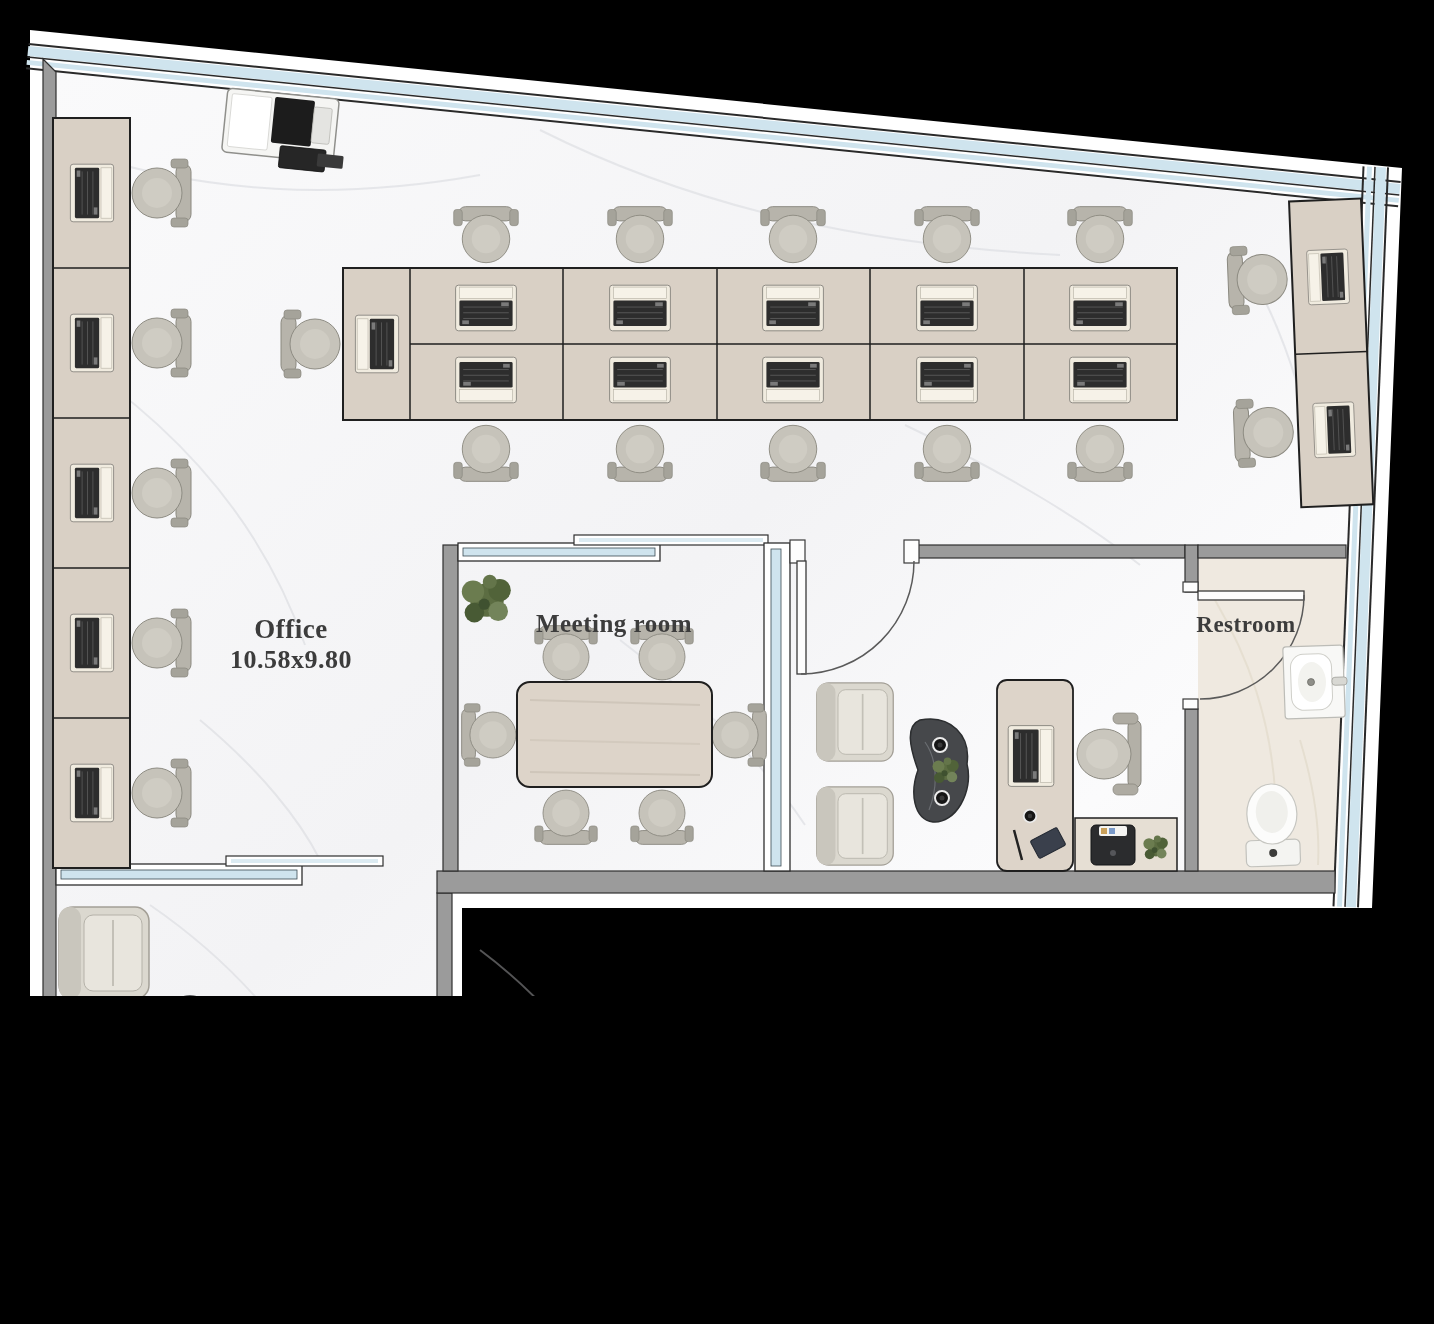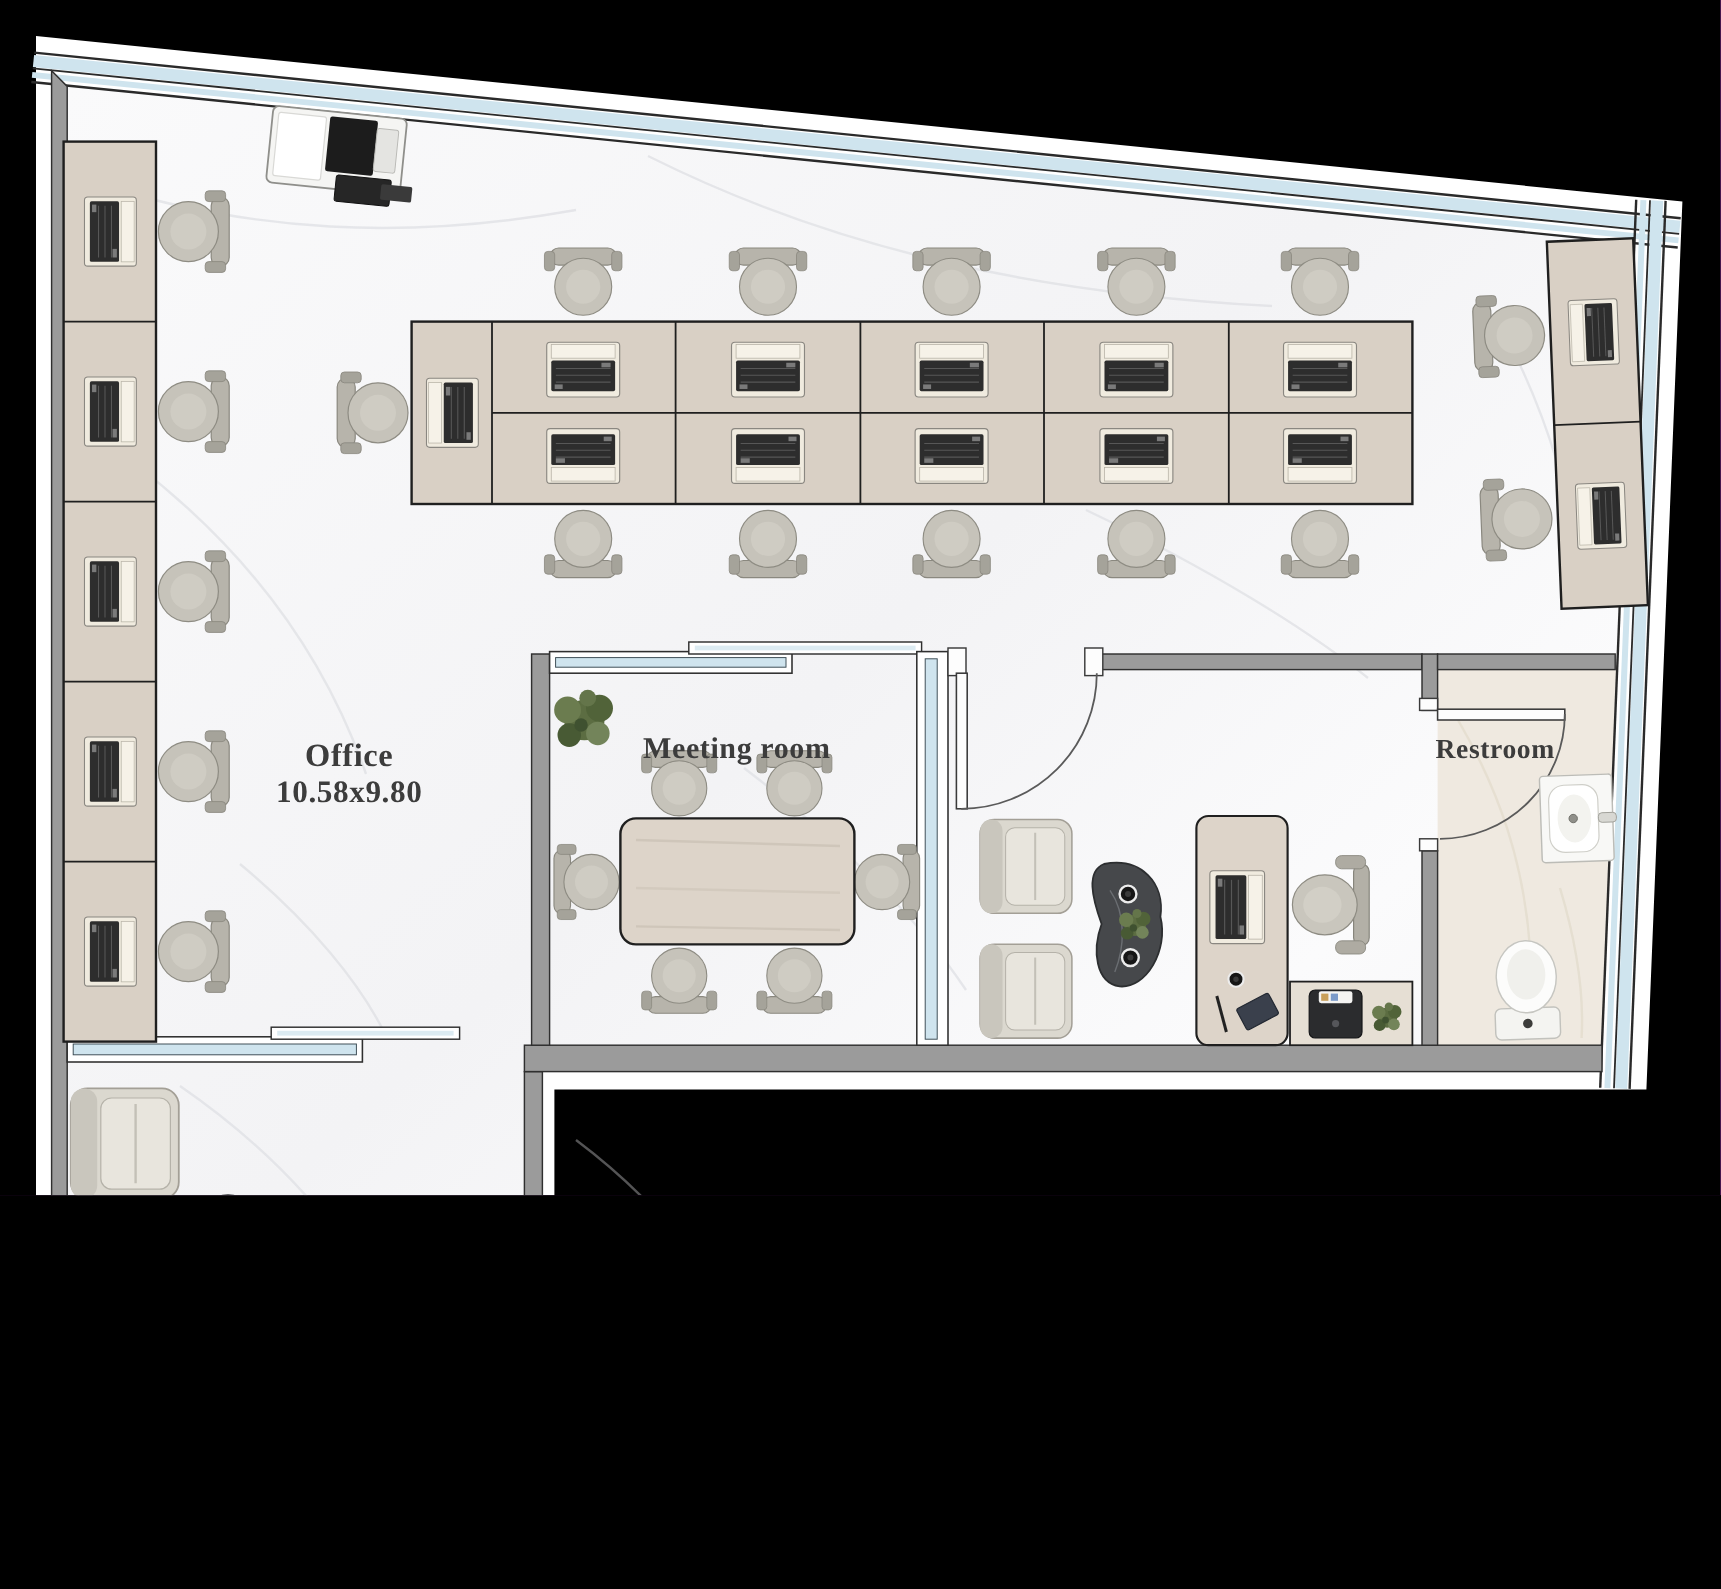--- a/index.html
+++ b/index.html
@@ -1,16 +1,16 @@
 <!DOCTYPE html>
 <html><head>
 <meta charset="utf-8">
 <style>
   html,body{margin:0;padding:0;background:#000;}
-  #stage{position:relative;width:1434px;height:996px;background:#d946ef;overflow:hidden;
+  #stage{position:relative;width:1434px;height:996px;background:#0f766e;overflow:hidden;
          font-family:"Liberation Serif","DejaVu Serif",serif;}
   svg{position:absolute;left:0;top:0;}
   .room-label{font-family:"Liberation Serif","DejaVu Serif",serif;font-weight:700;
               fill:#3c3c3c;text-anchor:middle;letter-spacing:.5px;}
 </style>
 </head>
 <body>
 
 <div id="stage">
 <svg width="1434" height="1324" viewBox="0 0 1434 1324">

